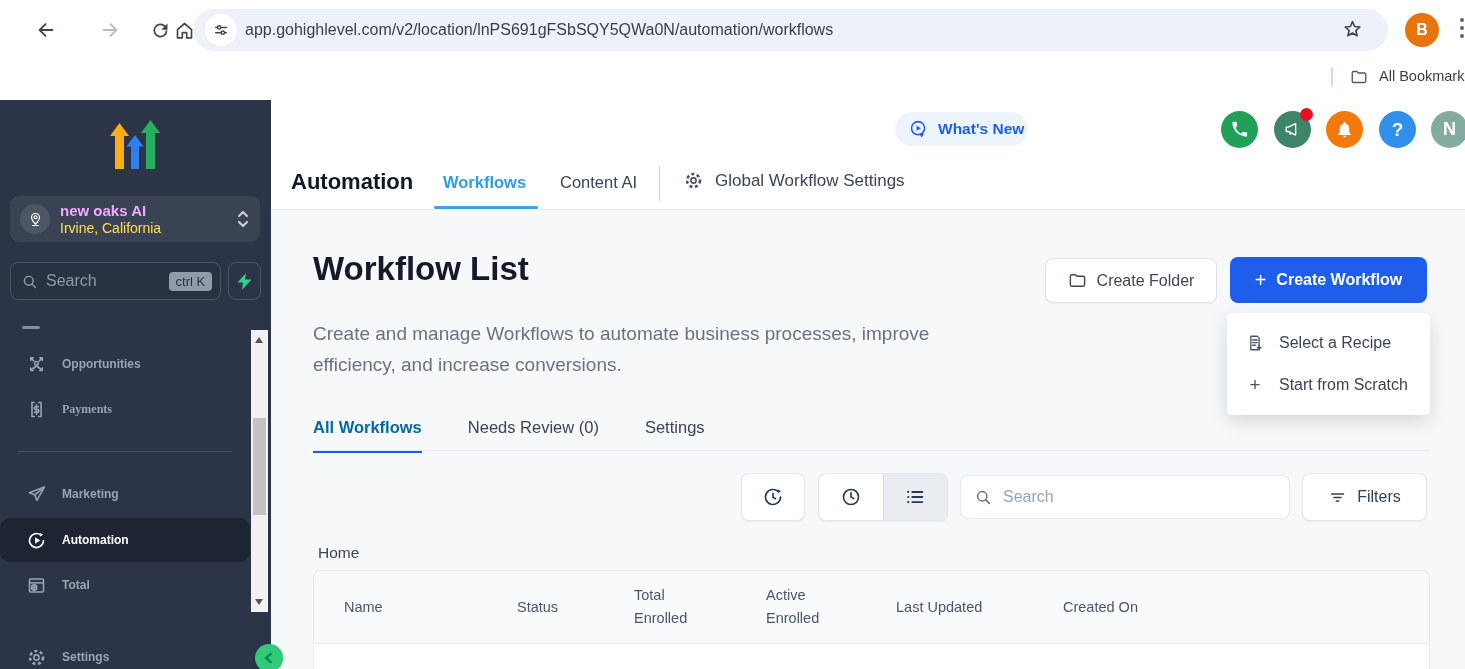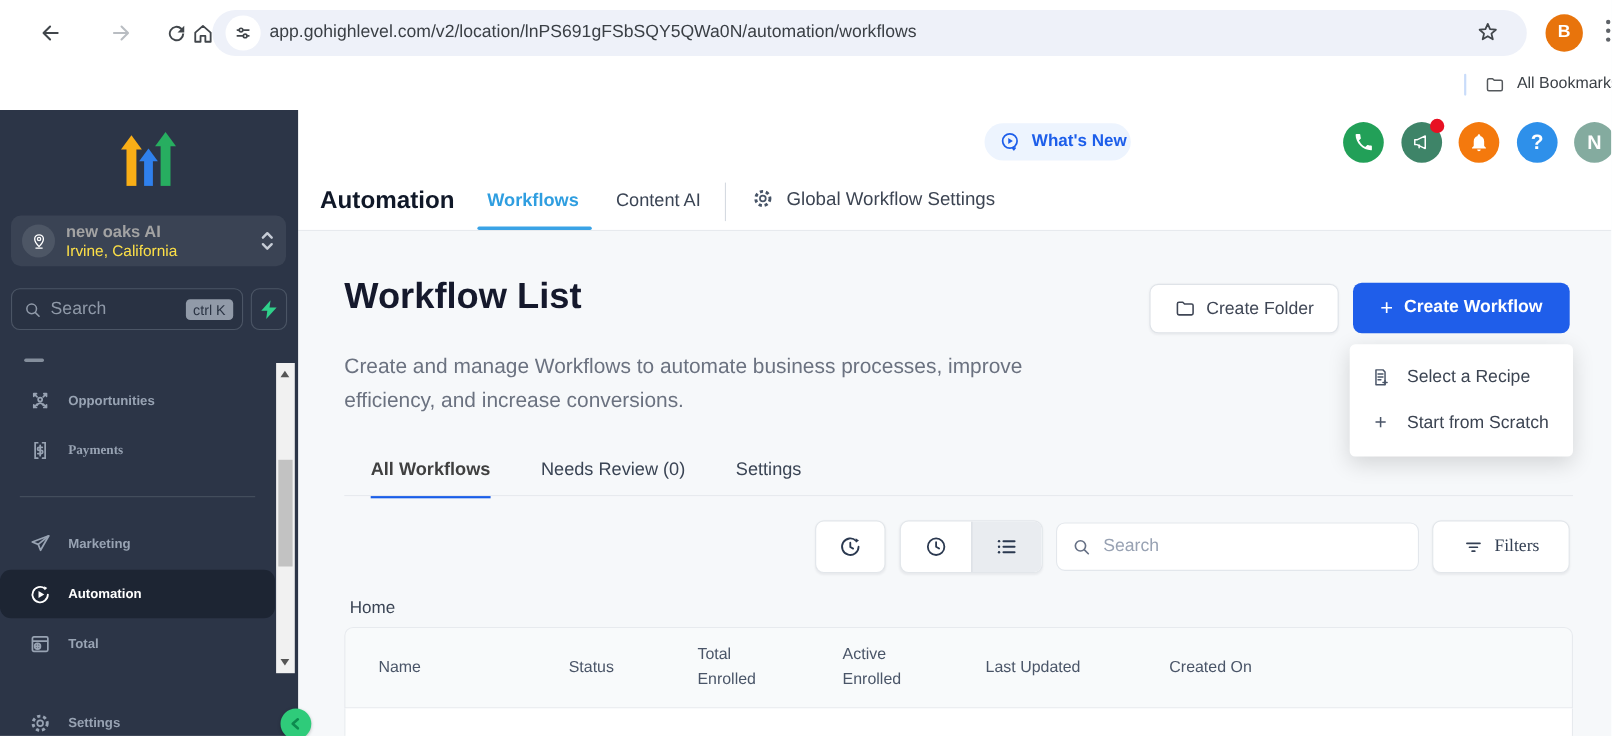--- a/index.html
+++ b/index.html
@@ -21,21 +21,21 @@
   .bm-divider { position:absolute; left:1331px; top:5px; width:2px; height:20px; background:#c9dcfa; border-radius:1px; }
   .bm-folder { position:absolute; left:1350px; top:6px; color:#54585c; }
   .bm-label { position:absolute; left:1379px; top:6px; font-size:14.5px; color:#3a3f45; white-space:nowrap; }
 
   
   .sidebar { position:absolute; left:0; top:100px; width:271px; height:569px; background:#2c3547; overflow:visible; z-index:5; }
   .logo { position:absolute; left:110px; top:20px; }
   .loc-card { position:absolute; left:10px; top:96px; width:250px; height:46px; background:#3a4354; border-radius:9px; display:flex; align-items:center; padding:0 10px; cursor:pointer; }
   .loc-ico { width:30px; height:30px; border-radius:50%; background:#4d5665; display:flex; align-items:center; justify-content:center; flex:0 0 30px; }
   .loc-text { margin-left:10px; flex:1; overflow:hidden; }
-  .loc-name { color:#a3a3a3; font-size:15px; font-weight:700; line-height:18px; }
+  .loc-name { color:#f0abfc; font-size:15px; font-weight:700; line-height:18px; }
   .loc-city { color:#fde047; font-size:14px; line-height:17px; }
   .loc-chevrons { color:#c6ccd6; flex:0 0 14px; }
   .search-row { position:absolute; left:10px; top:162px; width:251px; height:38px; display:flex; gap:7px; }
   .sb-search { position:relative; width:212px; height:38px; border:1px solid #4b5565; border-radius:8px; background:#28threads30;background:#293243; display:flex; align-items:center; padding:0 8px 0 10px; }
   .sb-search .ph { color:#8f99a8; font-size:16px; margin-left:8px; flex:1; }
   .kbd { background:#919aa8; color:#2b3444; font-size:13px; border-radius:4px; padding:2px 7px; font-weight:500; }
   .bolt-btn { width:33px; height:38px; border:1px solid #4b5565; background:transparent; border-radius:8px; display:flex; align-items:center; justify-content:center; cursor:pointer; }
   .partial-dash { position:absolute; left:22px; top:226px; width:18px; height:3px; background:#848e9c; border-radius:2px; }
   .nav-item { position:absolute; left:0; width:250px; height:44px; display:flex; align-items:center; padding-left:25px; gap:15px; color:#98a3b3; font-size:12px; font-weight:600; cursor:pointer; }
   .nav-item.selected { background:#1d2533; border-radius:10px; color:#fff; }
@@ -69,21 +69,21 @@
   .wf-title { position:absolute; left:42px; top:40px; font-size:33px; font-weight:600; color:#15192c; }
   .wf-desc { position:absolute; left:42px; top:108px; width:700px; font-size:19px; line-height:31px; color:#6b7280; }
   .btn-create-folder { position:absolute; left:774px; top:48px; width:172px; height:45px; background:#fff; border:1px solid #dfe3e8; border-radius:8px; display:flex; align-items:center; justify-content:center; gap:10px; font-size:16px; font-weight:500; color:#3f4655; cursor:pointer; box-shadow:0 1px 2px rgba(16,24,40,.05); }
   .btn-create-wf { position:absolute; left:959px; top:47px; width:197px; height:46px; background:#1f5eea; border:none; border-radius:8px; display:flex; align-items:center; justify-content:center; gap:10px; color:#fff; font-size:16px; font-weight:600; cursor:pointer; font-family:inherit; }
   .btn-create-wf .plus { font-size:20px; font-weight:400; line-height:1; }
   .create-menu { position:absolute; left:956px; top:103px; width:203px; background:#fff; border-radius:5px; box-shadow:0 6px 20px rgba(0,0,0,.14); padding:9px 0; z-index:8; }
   .cm-item { height:42px; display:flex; align-items:center; gap:14px; padding-left:18px; font-size:16px; color:#3c4452; cursor:pointer; }
   .cm-item .cm-ico { width:20px; display:flex; justify-content:center; color:#4a5568; font-size:19px; }
   .sub-tabs { position:absolute; left:42px; top:208px; display:flex; gap:46px; }
   .sub-tab { font-size:16.5px; padding-bottom:13px; cursor:pointer; color:#3a4454; font-weight:500; }
-  .sub-tab.active { color:#404040; font-weight:600; border-bottom:3px solid #1a5ee8;margin-left:24px; }
+  .sub-tab.active { color:#0369a1; font-weight:600; border-bottom:3px solid #1a5ee8; }
   .sub-tabs-line { position:absolute; left:42px; top:240px; width:1117px; height:1px; background:#e7eaee; }
   .tool-btn { position:absolute; top:263px; background:#fff; border:1px solid #e2e6ea; border-radius:8px; box-shadow:0 1px 2px rgba(16,24,40,.06); display:flex; align-items:center; justify-content:center; color:#2b3950; cursor:pointer; }
   .tb-history { left:470px; width:64px; height:48px; }
   .segmented { position:absolute; left:547px; top:263px; width:130px; height:48px; border:1px solid #e2e6ea; border-radius:8px; background:#fff; display:flex; overflow:hidden; box-shadow:0 1px 2px rgba(16,24,40,.06); }
   .seg { flex:1; display:flex; align-items:center; justify-content:center; color:#2b3950; cursor:pointer; }
   .seg.right { background:#e9ecf0; border-left:1px solid #d8dce2; }
   .search-box { position:absolute; left:689px; top:265px; width:330px; height:44px; }
   .search-box input { width:100%; height:100%; border:1px solid #e3e7ec; border-radius:8px; padding:0 14px 0 42px; font-size:16px; color:#344054; background:#fff; font-family:inherit; outline:none; }
   .search-box input::placeholder { color:#98a2b3; }
   .search-box .mag { position:absolute; left:14px; top:13px; color:#667085; }
@@ -417,21 +417,21 @@
     <div class="search-box">
       <span class="mag">
         <svg width="18" height="18" viewBox="0 0 24 24" fill="none" stroke="#667085" stroke-width="2" stroke-linecap="round">
             <circle cx="11" cy="11" r="6.2"></circle>
             <path d="M15.8 15.8l4.7 4.7"></path>
           </svg>
       </span>
       <input type="text" placeholder="Search" style="">
     </div>
 
-    <button class="btn-filters" style="font-family:Liberation Serif, serif;">
+    <button class="btn-filters" style="font-family:Liberation Sans, sans-serif;">
       <svg width="19" height="19" viewBox="0 0 24 24" fill="none" stroke="#344054" stroke-width="2" stroke-linecap="round">
           <path d="M4.5 7.5h15M7.5 12h9M10.5 16.5h3"></path>
         </svg>
       <span>Filters</span>
     </button>
 
     <div class="breadcrumb">Home</div>
 
     <div class="wf-table">
       <div class="thead">

